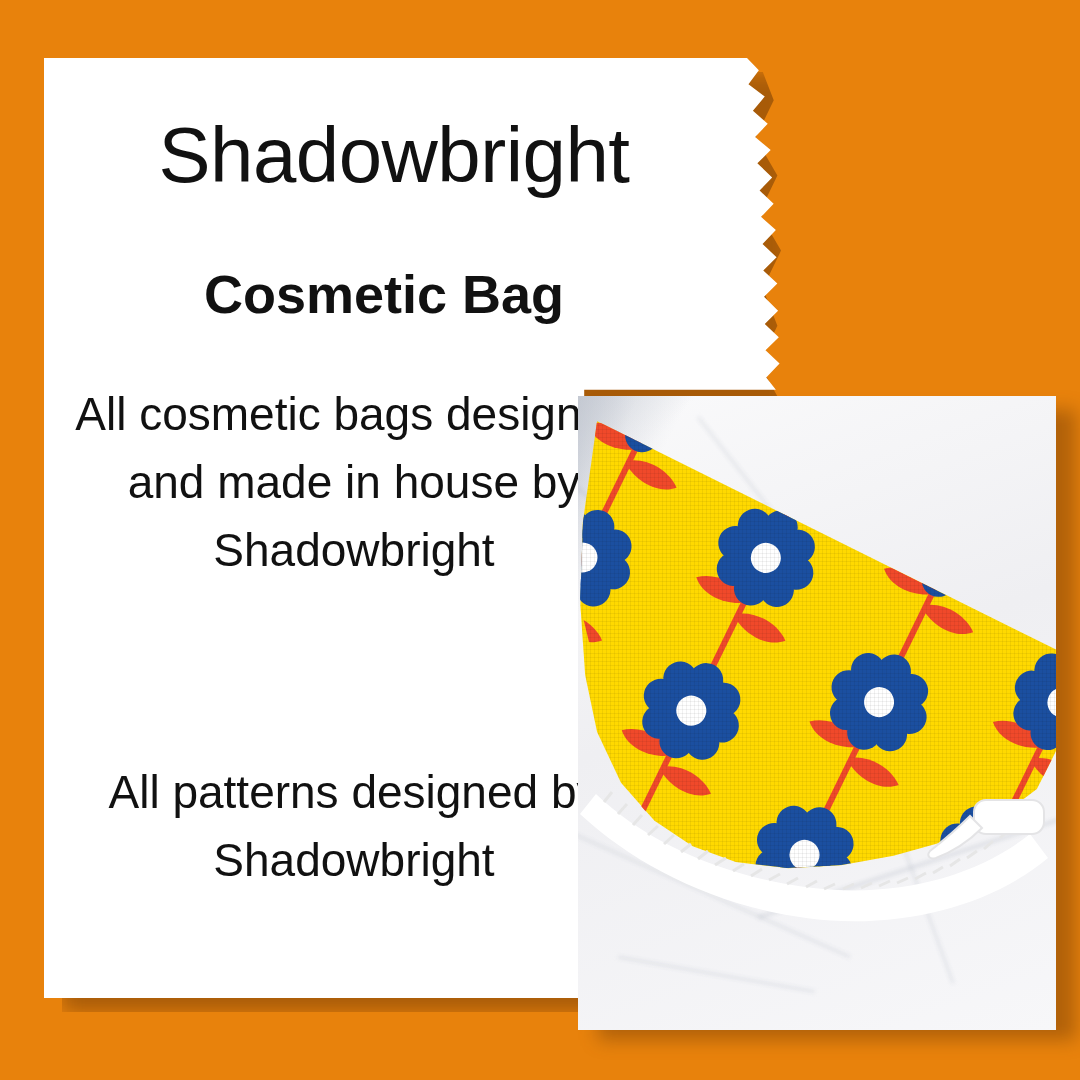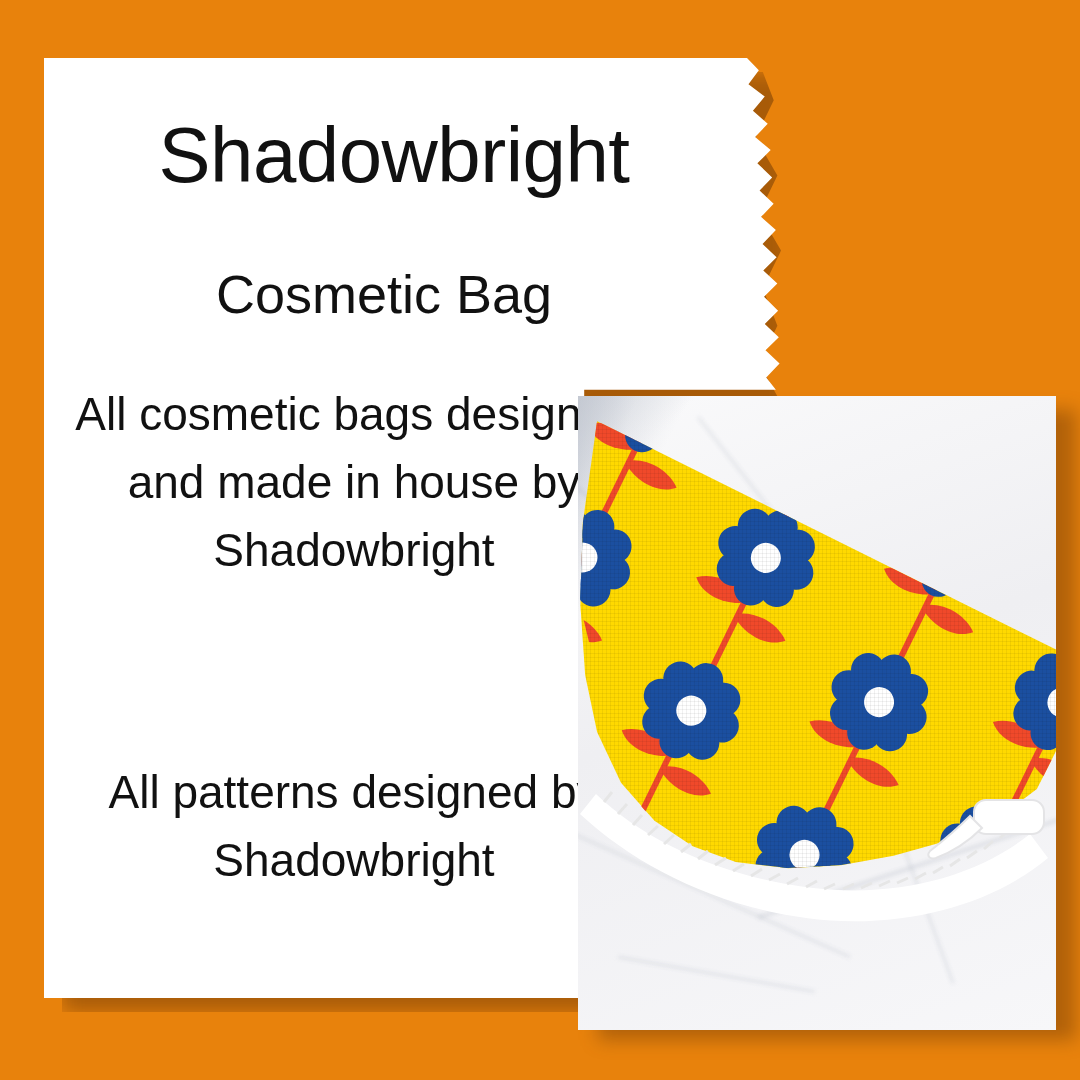--- a/index.html
+++ b/index.html
@@ -79,21 +79,21 @@
     letter-spacing: -0.5px;
     white-space: nowrap;
   }
   .product-title {
     position: absolute;
     left: 0;
     top: 205px;
     width: 680px;
     text-align: center;
     font-size: 54px;
-    font-weight: 400;
+    font-weight: 700;
     color: #111111;
   }
   .blurb-one {
     position: absolute;
     left: 10px;
     top: 322px;
     width: 600px;
     text-align: center;
     font-size: 46px;
     line-height: 68px;

